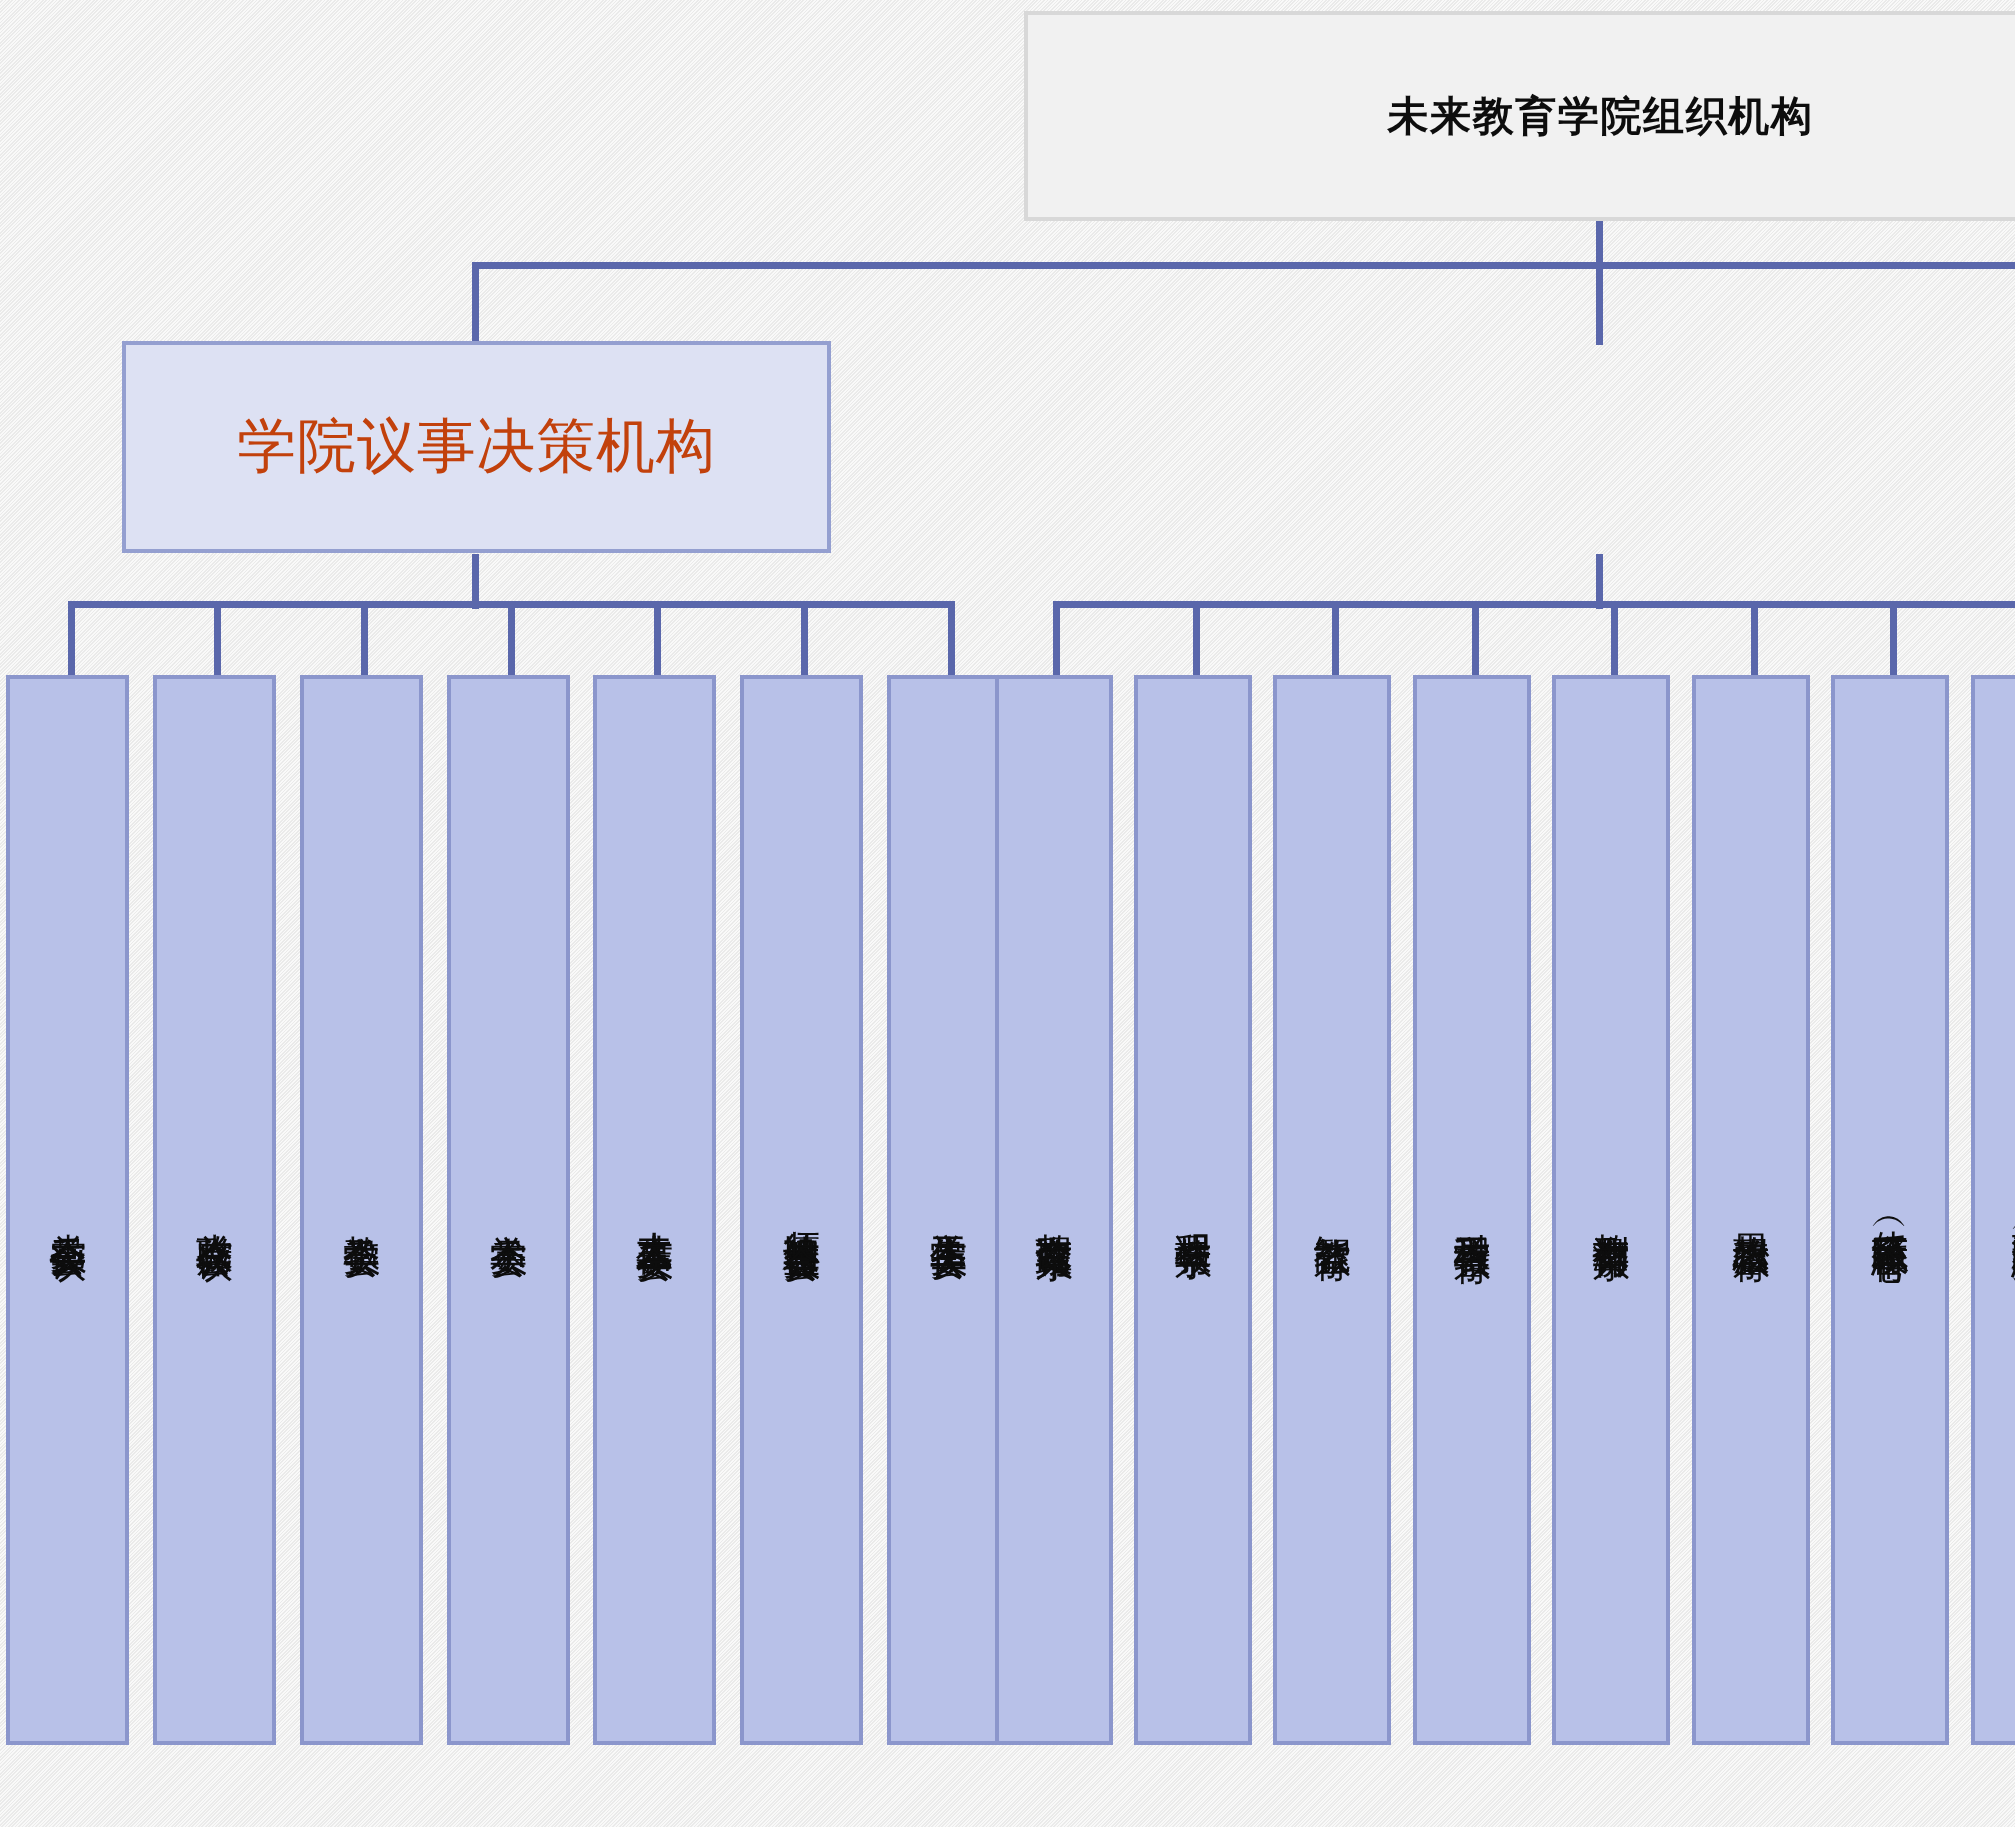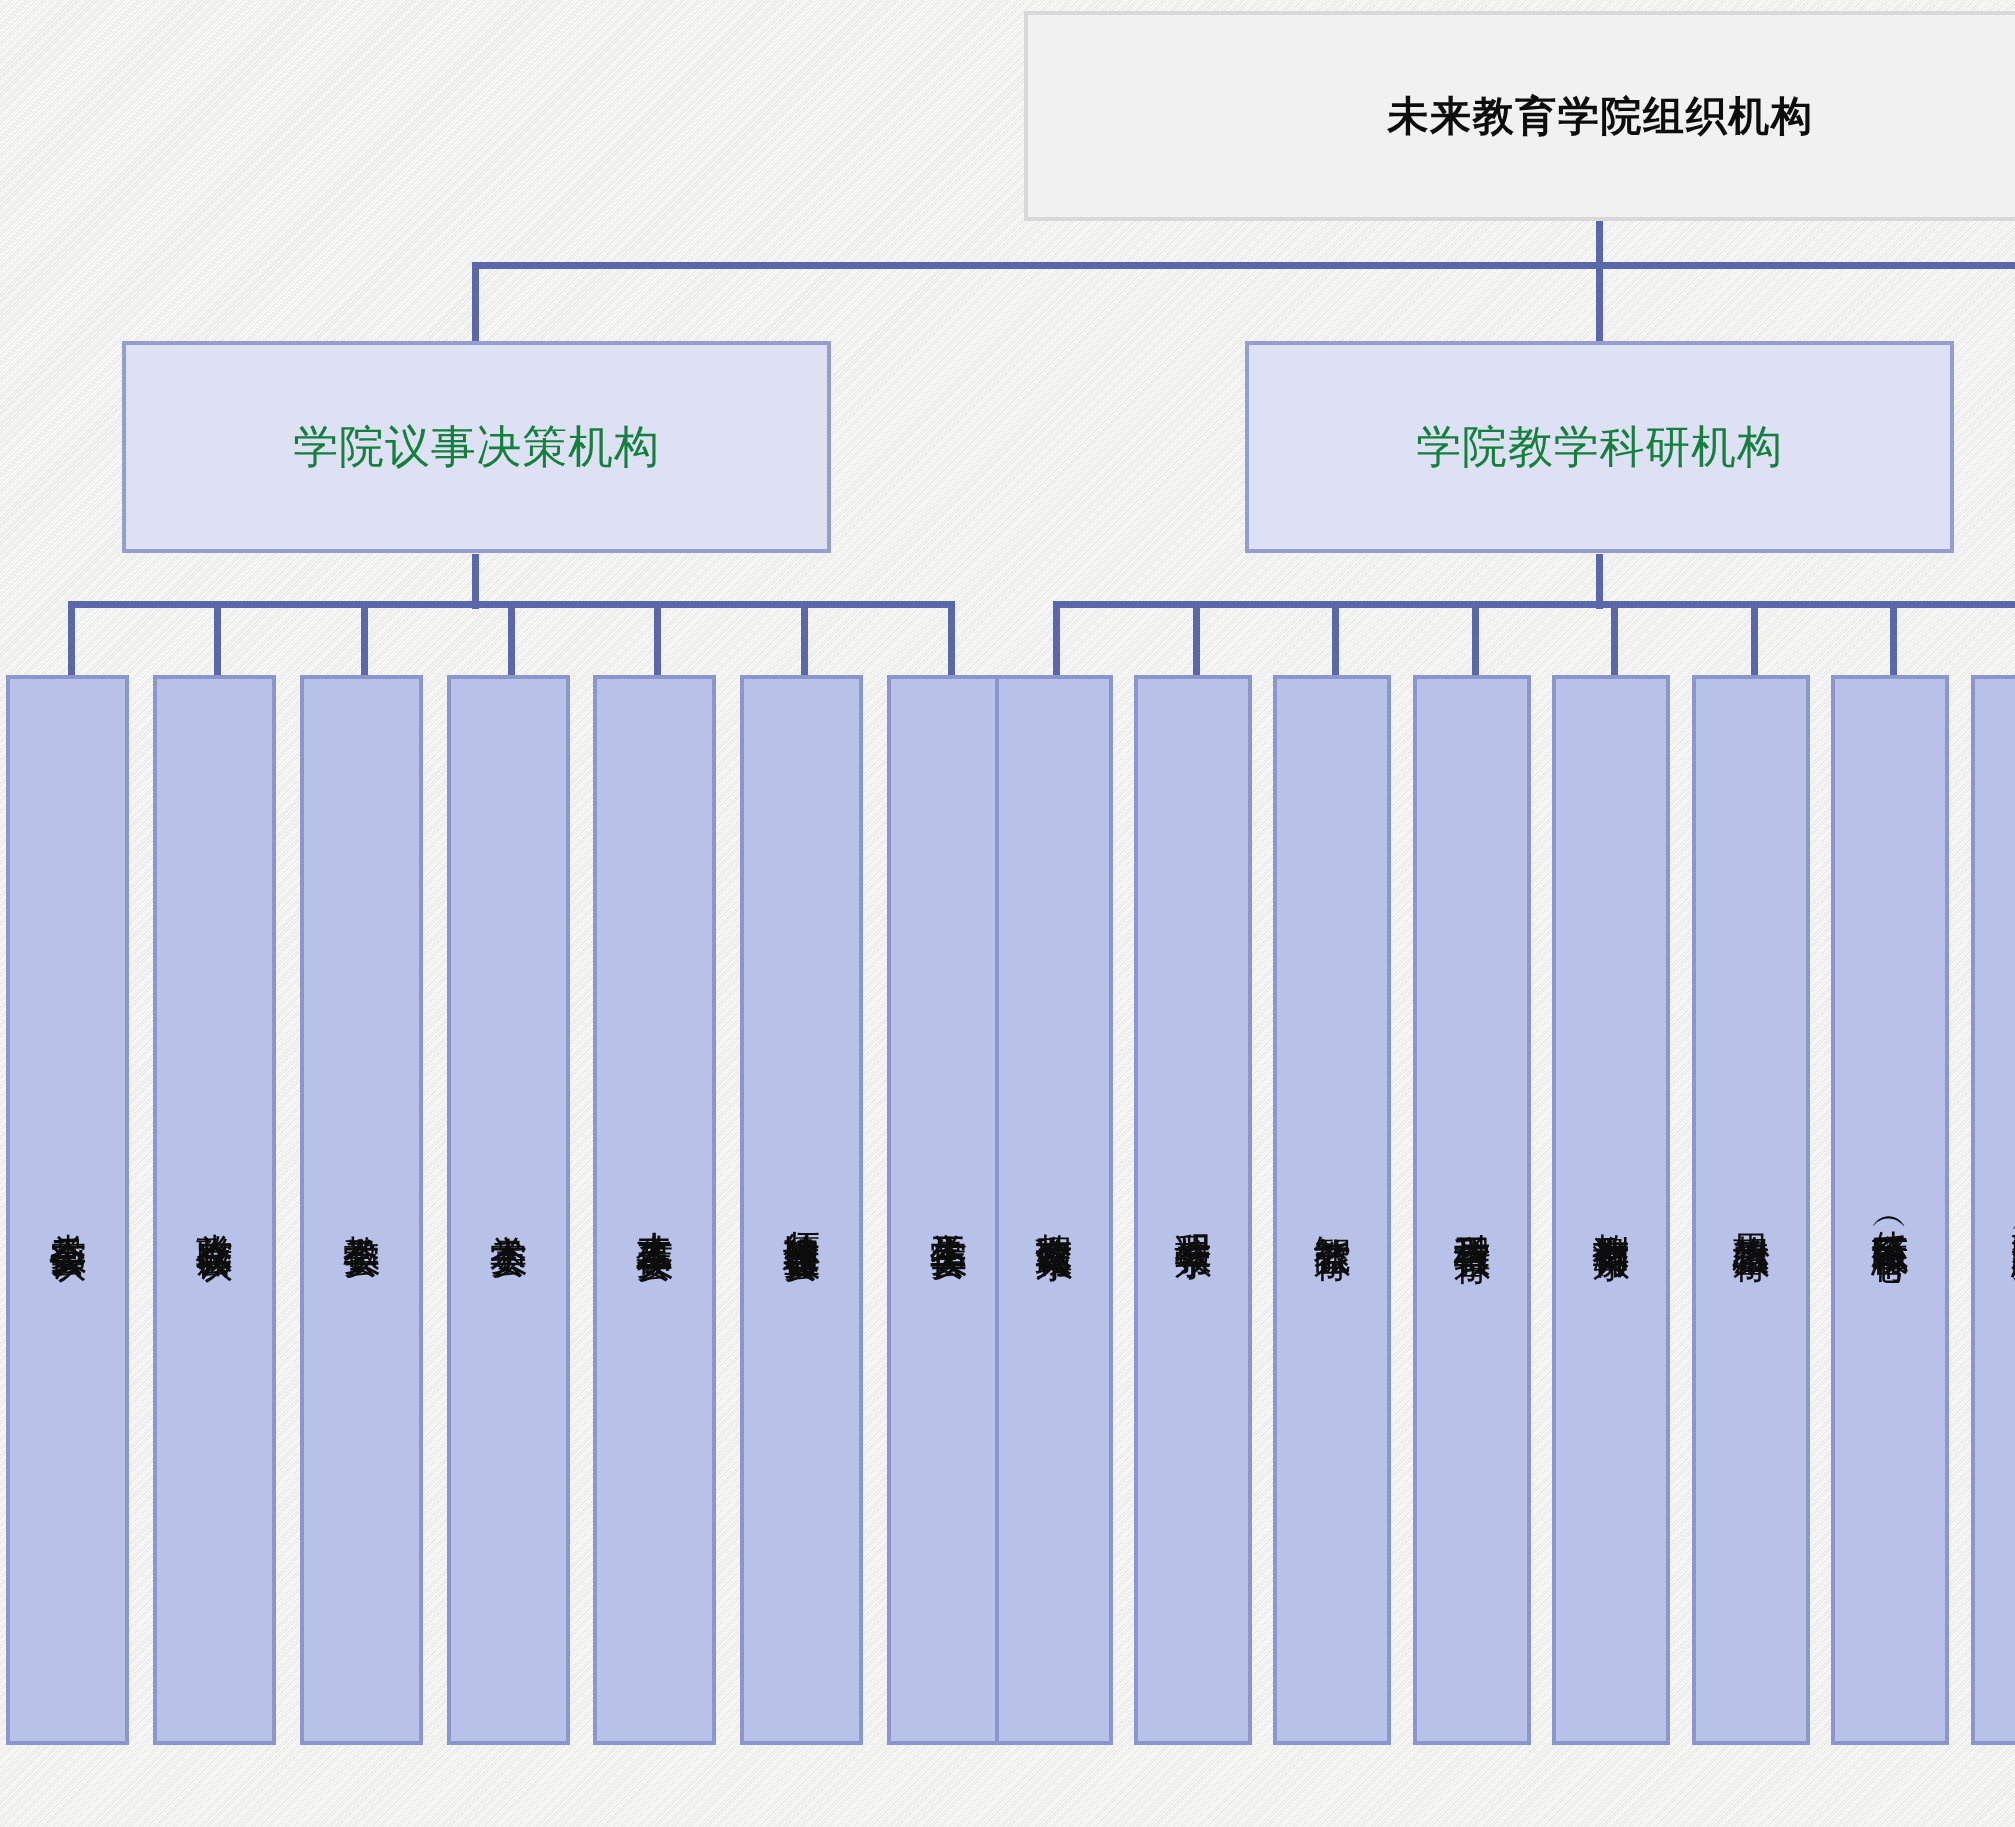--- a/index.html
+++ b/index.html
@@ -39,21 +39,21 @@
     line-height:1.1;text-align:center;
   }
 
   .branch-node{
     background:#dde1f3;
     border:4.4px solid #949fd0;
     display:flex;align-items:center;justify-content:center;
     z-index:4;
   }
   .branch-node .label{
-    font-size:45px;color:#15803d;line-height:1.28;text-align:center;
+    font-size:59px;color:#c2410c;line-height:1.28;text-align:center;
     letter-spacing:0.8px;white-space:pre-line;
   }
 
   .leaf-node{
     background:#b8c1e8;
     border:4.4px solid #8b96cc;
     z-index:4;
     display:flex;align-items:center;justify-content:center;
     padding:5.6px 0;
   }
@@ -90,23 +90,20 @@
 
   <div class="conn v" style="left:472px;top:262px;height:83px;"></div>
   <div class="conn v" style="left:1596px;top:262px;height:83px;"></div>
 
   <div class="node branch-node" style="left:122px;top:341px;width:709px;height:212px;">
     <div class="label">学院议事决策机构</div>
   </div>
   <div class="conn v" style="left:472px;top:554px;height:55px;"></div>
   <div class="conn h" style="left:68px;top:601px;width:880px;"></div>
 
-  <div class="node branch-node" style="left:1245px;top:341px;width:709px;height:212px;">
-    <div class="label">学院教学科研机构</div>
-  </div>
   <div class="conn v" style="left:1596px;top:554px;height:55px;"></div>
   <div class="conn h" style="left:1053px;top:601px;width:1116px;"></div>
 
   <div class="conn v" style="left:68px;top:601px;height:77px;"></div>
   <div class="conn v" style="left:214px;top:601px;height:77px;"></div>
   <div class="conn v" style="left:361px;top:601px;height:77px;"></div>
   <div class="conn v" style="left:508px;top:601px;height:77px;"></div>
   <div class="conn v" style="left:654px;top:601px;height:77px;"></div>
   <div class="conn v" style="left:801px;top:601px;height:77px;"></div>
   <div class="conn v" style="left:948px;top:601px;height:77px;"></div>

